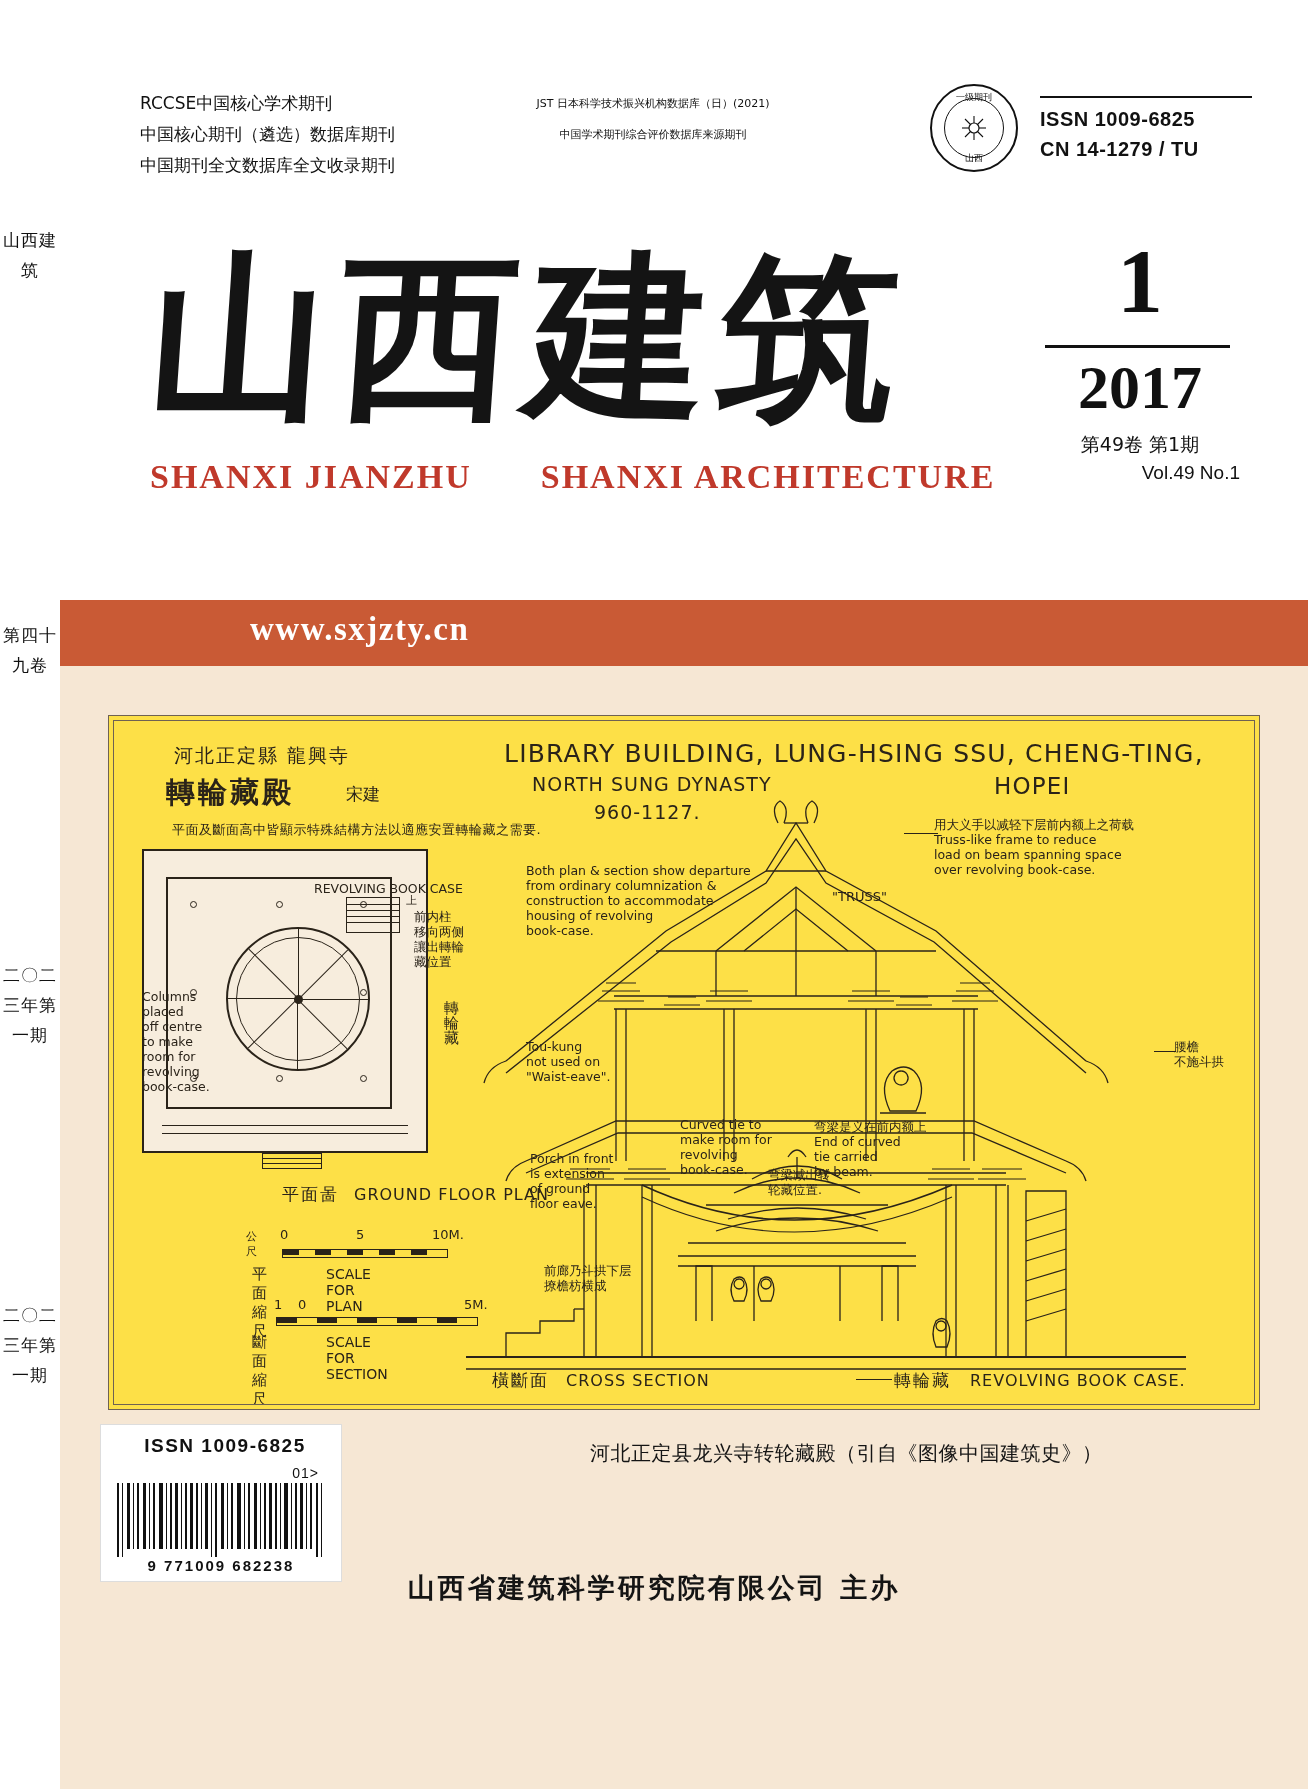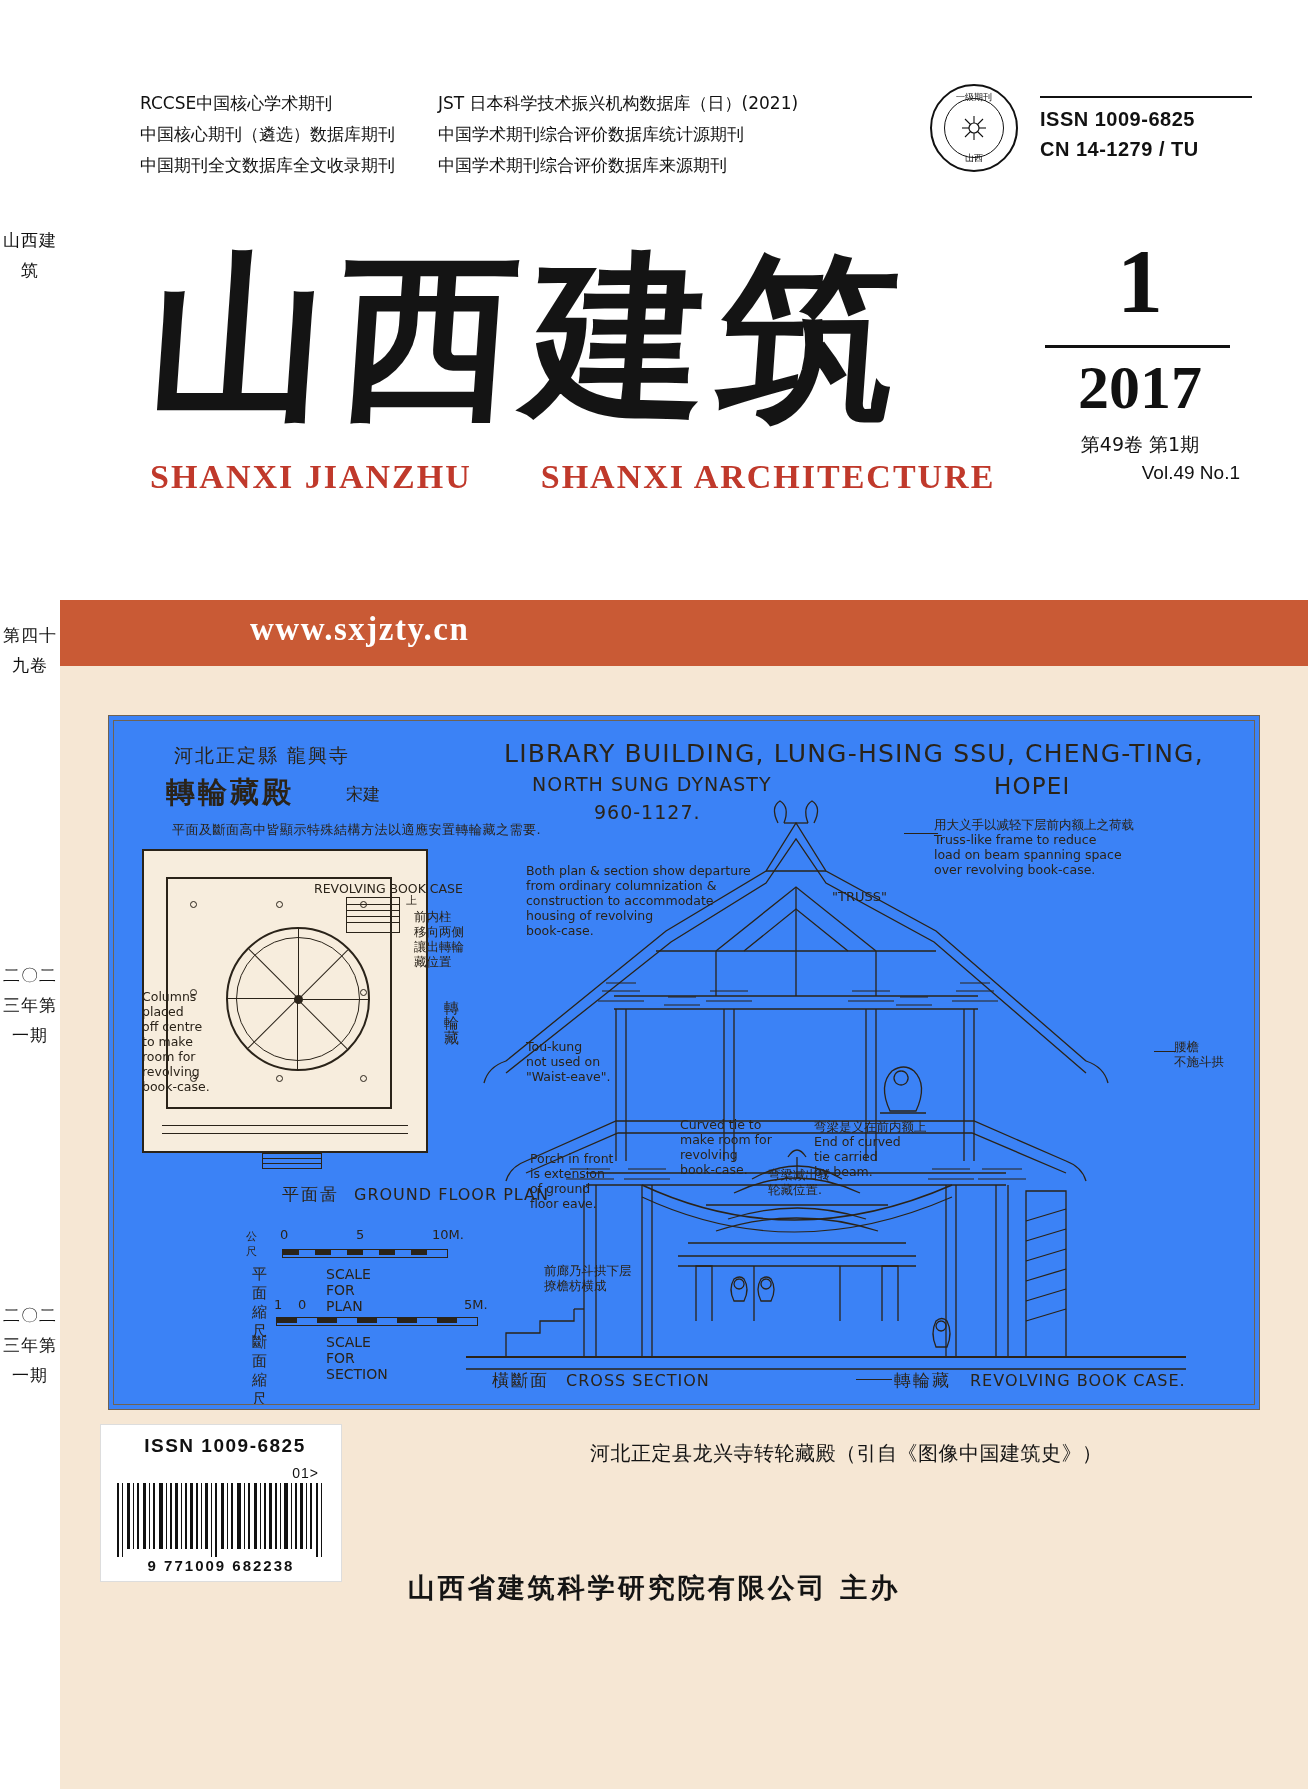--- a/index.html
+++ b/index.html
@@ -27,21 +27,21 @@
   #spine-issue{top:960px;}
   #spine-date{top:1300px;}
 
   
   .header{
     position:absolute;left:140px;top:88px;width:1060px;height:96px;
   }
   .hdr-col-a{position:absolute;left:0;top:0;width:290px;
     font-family:"DejaVu Sans",sans-serif;font-size:17px;color:#111;line-height:31px;}
   .hdr-col-b{position:absolute;left:298px;top:0;width:430px;
-    font-family:"DejaVu Sans",sans-serif;font-size:17px;color:#111;line-height:31px;}
+    font-family:"DejaVu Sans",sans-serif;font-size:11px;color:#111;line-height:31px;text-align:center;}
   .hdr-seal{
     position:absolute;left:790px;top:-4px;width:84px;height:84px;
     border-radius:50%;border:2px solid #111;
     display:flex;align-items:center;justify-content:center;
   }
   .hdr-seal .inner{
     width:58px;height:58px;border-radius:50%;border:1.5px solid #111;
     display:flex;align-items:center;justify-content:center;
     font-family:"DejaVu Sans",sans-serif;font-size:11px;color:#111;text-align:center;line-height:12px;
   }
@@ -110,21 +110,21 @@
     color:#ffffff;letter-spacing:1.5px;
   }
 
   
   .panel{
     position:absolute;left:60px;top:666px;width:1248px;height:1123px;
     background:#f6e7d4;
   }
   .plate-frame{
     position:absolute;left:108px;top:715px;width:1150px;height:693px;
-    background:#3b82f6;border:1px solid #6f6252;
+    background:#fde047;border:1px solid #6f6252;
   }
   .plate-inner{
     position:absolute;left:4px;top:4px;right:4px;bottom:4px;
     border:1px solid #6f6252;overflow:hidden;
   }
   .dwg{
     position:absolute;font-family:"DejaVu Sans",sans-serif;color:#2a2319;
   }
 
   
@@ -204,21 +204,20 @@
 </div>
 
 <div class="header">
   <div class="hdr-col-a">
     <div>RCCSE中国核心学术期刊</div>
     <div>中国核心期刊（遴选）数据库期刊</div>
     <div>中国期刊全文数据库全文收录期刊</div>
   </div>
   <div class="hdr-col-b">
     <div>JST 日本科学技术振兴机构数据库（日）(2021)</div>
-    <div>中国学术期刊综合评价数据库统计源期刊</div>
     <div>中国学术期刊综合评价数据库来源期刊</div>
   </div>
 
   <div class="hdr-seal">
     <span class="ring-text rt-top">一级期刊</span>
     <span class="ring-text rt-bottom">山西</span>
     <div class="inner">
       <svg width="36" height="36" viewBox="0 0 36 36" aria-hidden="true">
         <circle cx="18" cy="18" r="5" fill="none" stroke="#111" stroke-width="1.2"></circle>
         <g stroke="#111" stroke-width="1.1" fill="none">

